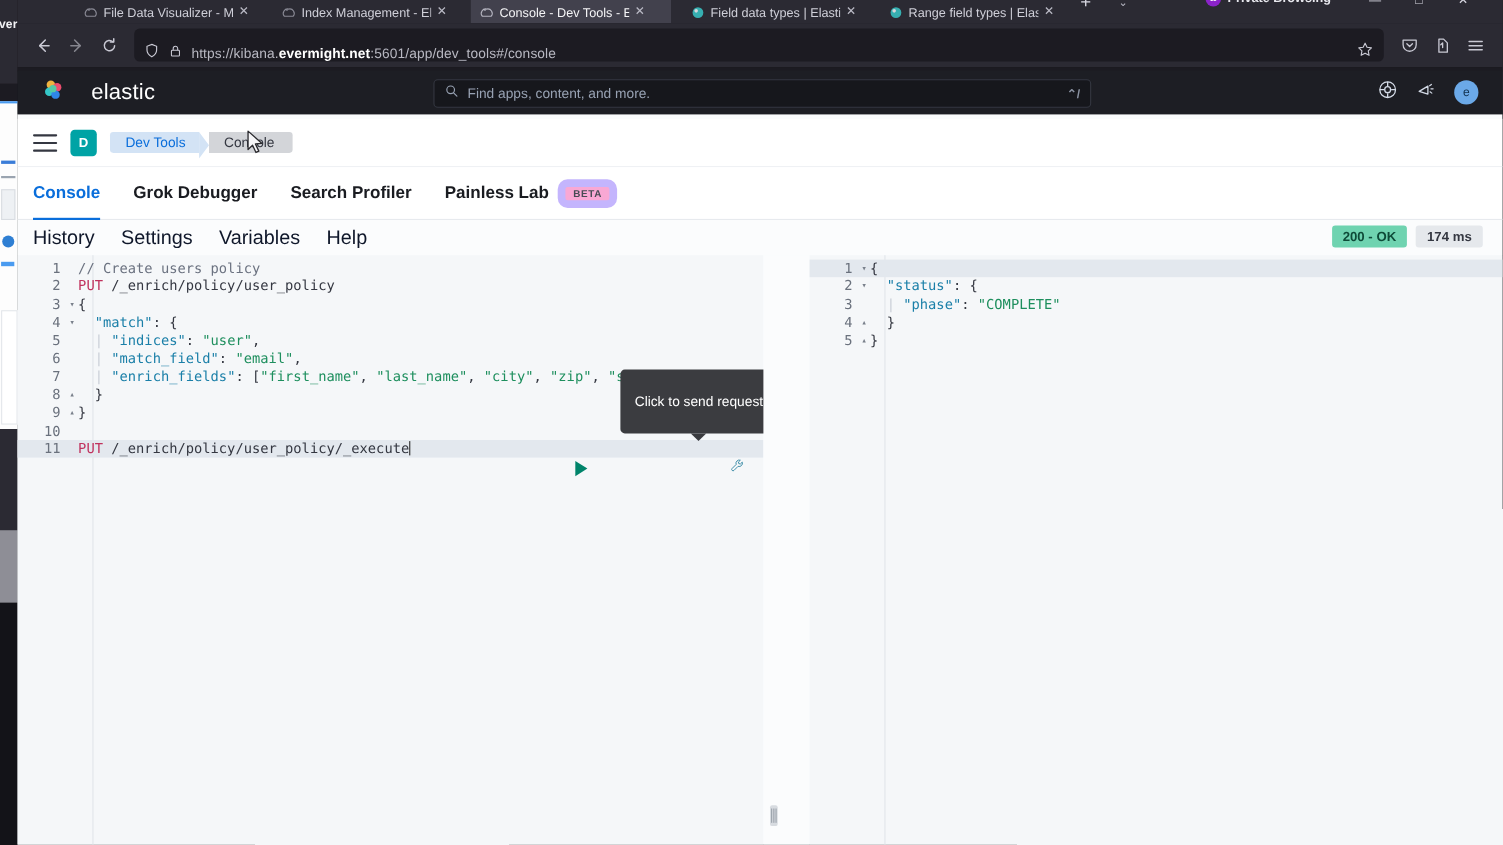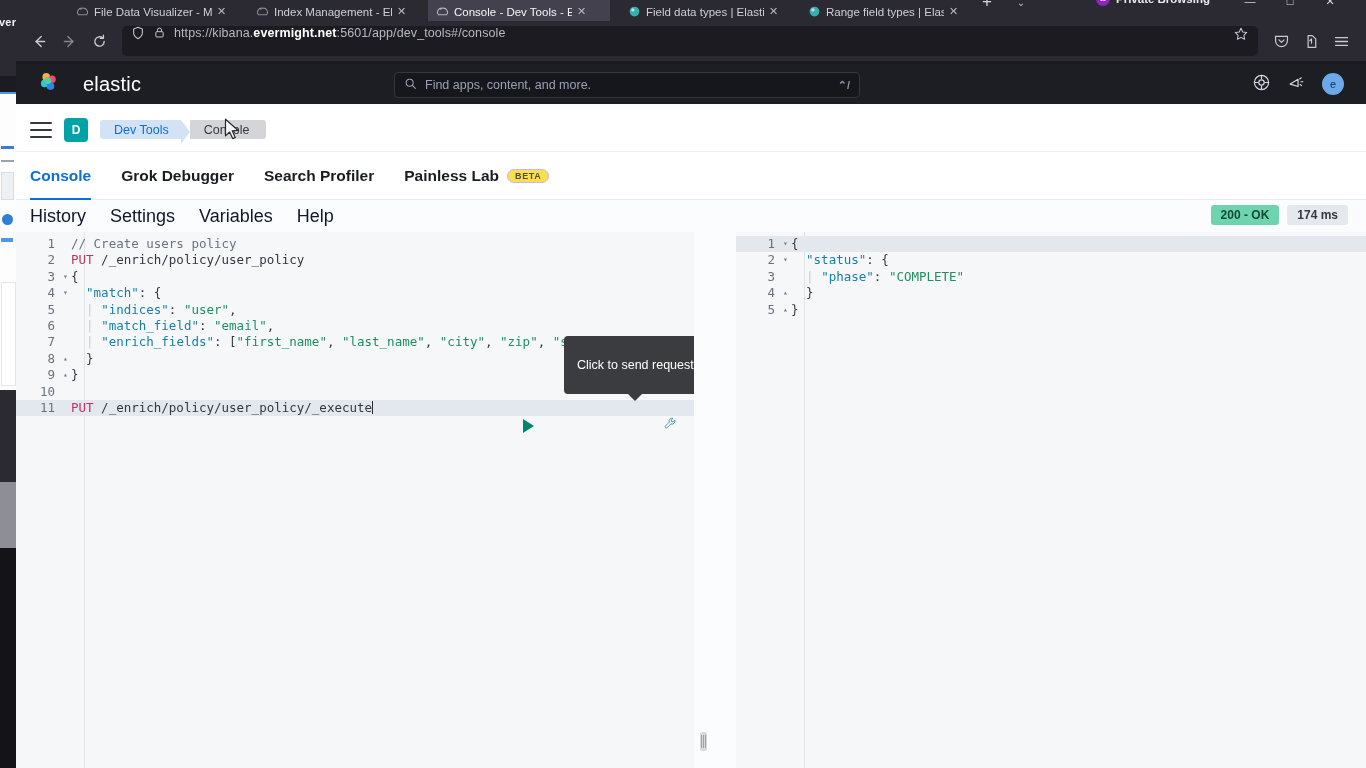--- a/index.html
+++ b/index.html
@@ -43,35 +43,35 @@
   .fx-tabchev { position:absolute; top:-6px; width:18px; height:18px; color:#b8b8c4; font-size:10px;
                text-align:center; line-height:18px; }
   .fx-pbrow  { position:absolute; top:-8px; display:flex; align-items:center; gap:6px; color:#e9e9ef; font-size:11.5px; font-weight:600; }
   .fx-pbrow .pb-ico { width:14px; height:14px; border-radius:50%; background:#8b23c9; display:flex; align-items:center; justify-content:center; }
   .fx-wbtn { position:absolute; top:-8px; width:24px; height:18px; color:#d6d6e0; font-size:11px; text-align:center; line-height:18px; }
 
   .fx-navbar { position:absolute; left:0; top:21px; width:1350px; height:40px; background:#2b2a33; display:flex; align-items:center; }
   .nav-ico { width:30px; height:30px; display:flex; align-items:center; justify-content:center; color:#c9c9d4; }
   .urlbar {
     flex:1; height:30px; margin:0 8px; background:#1c1b22; border-radius:5px;
-    display:flex; align-items:flex-start; padding:0 9px; gap:8px; color:#e2e2e8; font-size:12.5px;
+    display:flex; align-items:flex-end; padding:0 9px; gap:8px; color:#e2e2e8; font-size:12.5px;
   }
   .urlbar .u-txt { flex:1; letter-spacing:.1px; color:#b8b8c2; }
   .urlbar .u-txt b { color:#ffffff; font-weight:700; }
   .fx-chrome-bot { position:absolute; left:0; top:61px; width:1350px; height:4px; background:#1c1b22; }
 
   
   .kb-header {
     position:absolute; left:16px; top:64px; width:1350px; height:40px;
     background:#1d1e24; display:flex; align-items:center;
   }
   .kb-logo { display:flex; align-items:center; gap:23px; margin-left:22px; }
   .kb-logo .lg-txt { color:#fff; font-size:20px; letter-spacing:.2px; }
   .kb-search {
-    position:absolute; left:378px; top:8px; width:466px; height:26px;
+    position:absolute; left:378px; top:8px; width:598px; height:26px;
     background:#16171c; border:1px solid #343741; border-radius:4px;
     display:flex; align-items:center; padding:0 9px; gap:8px;
   }
   .kb-search .s-ph { flex:1; color:#98a2b3; font-size:12.5px; }
   .kb-search .s-kbd { color:#8b93a3; font-size:11px; font-weight:700; }
   .kb-hdr-right { position:absolute; right:22px; top:0; height:40px; display:flex; align-items:center; gap:16px; }
   .kb-avatar { width:22px; height:22px; border-radius:50%; background:#6ba9e8; color:#11304d;
                font-size:11px; display:flex; align-items:center; justify-content:center; }
 
   
@@ -107,22 +107,22 @@
 
   .kb-tabs {
     position:absolute; left:0; top:48px; width:1350px; height:48px;
     background:#fff; display:flex; align-items:center; padding-left:14px; gap:30px;
     border-bottom:1px solid #e7eaee;
   }
   .kb-tab { position:relative; height:48px; display:flex; align-items:center; gap:8px;
             font-size:15.5px; font-weight:700; color:#1a1c21; }
   .kb-tab.active { color:#0a6edb; }
   .kb-tab.active:after { content:""; position:absolute; left:0; right:0; bottom:0; height:2px; background:#0a6edb; }
-  .beta-pill { border:1px solid #c4b5fd; border-radius:9px; padding:1px 7px;
-               font-size:9px; font-weight:700; letter-spacing:.6px; color:#474b54; background:#fde047; }
+  .beta-pill { border:7px solid #c4b5fd; border-radius:9px; padding:1px 7px;
+               font-size:9px; font-weight:700; letter-spacing:.6px; color:#474b54; background:#f9a8d4; }
 
   .kb-menurow {
     position:absolute; left:0; top:96px; width:1350px; height:32px;
     background:#fbfcfd; display:flex; align-items:center; padding-left:14px; gap:24px;
   }
   .menu-item { font-size:18px; font-weight:400; color:#0f172a; }
   .status-wrap { position:absolute; right:18px; top:5px; display:flex; gap:8px; align-items:center; }
   .pill-ok  { background:#6fd3b0; color:#11past; color:#0e4b38; font-size:12px; font-weight:700;
               border-radius:3px; padding:3px 10px; }
   .pill-ms  { background:#e5e8ec; color:#343741; font-size:12px; font-weight:700;

